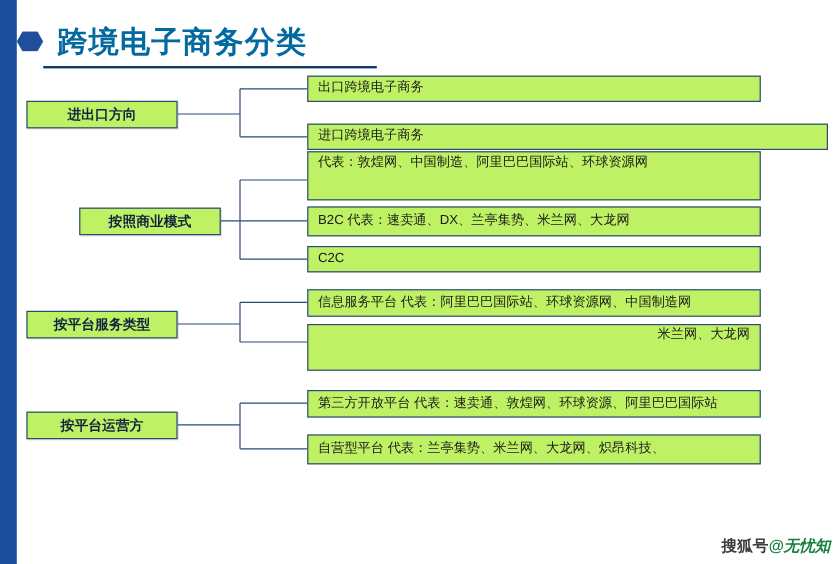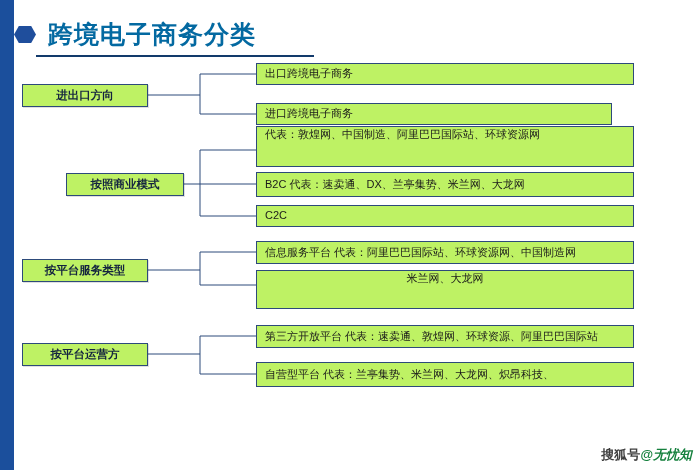--- a/index.html
+++ b/index.html
@@ -79,21 +79,21 @@
   }
   .leaf {
     padding-left: 8px;
     line-height: 1.45;
   }
   .leaf-multi {
     display: block;
     padding: 5px 8px;
   }
   .center-line {
-    text-align: center;
+    text-align: right;
   }
 
   .watermark {
     position: absolute;
     right: 8px;
     bottom: 6px;
     font-size: 13px;
     color: #3d3d3d;
     font-weight: bold;
   }
@@ -136,21 +136,21 @@
   <line x1="200" y1="336" x2="256" y2="336" stroke="#2d4a7a" stroke-width="1"></line>
   <line x1="200" y1="374" x2="256" y2="374" stroke="#2d4a7a" stroke-width="1"></line>
 </svg>
 
 <div class="node cat" style="left:22px; top:84px; width:126px; height:23px;">
   <span>进出口方向</span>
 </div>
 <div class="node leaf" style="left:256px; top:63px; width:378px; height:22px;">
   <span>出口跨境电子商务</span>
 </div>
-<div class="node leaf" style="left:256px; top:103px; width:356px; height:22px;">
+<div class="node leaf" style="left:256px; top:103px; width:434px; height:22px;">
   <span>进口跨境电子商务</span>
 </div>
 
 <div class="node cat" style="left:22px; top:173px; width:118px; height:23px;margin-left:44px;">
   <span>按照商业模式</span>
 </div>
 <div class="node" style="left:256px; top:126px; width:378px; height:41px; display:block;">
   <span class="leaf-multi" style="padding-top:0;">代表：敦煌网、中国制造、阿里巴巴国际站、环球资源网</span>
 </div>
 <div class="node leaf" style="left:256px; top:172px; width:378px; height:25px;">

